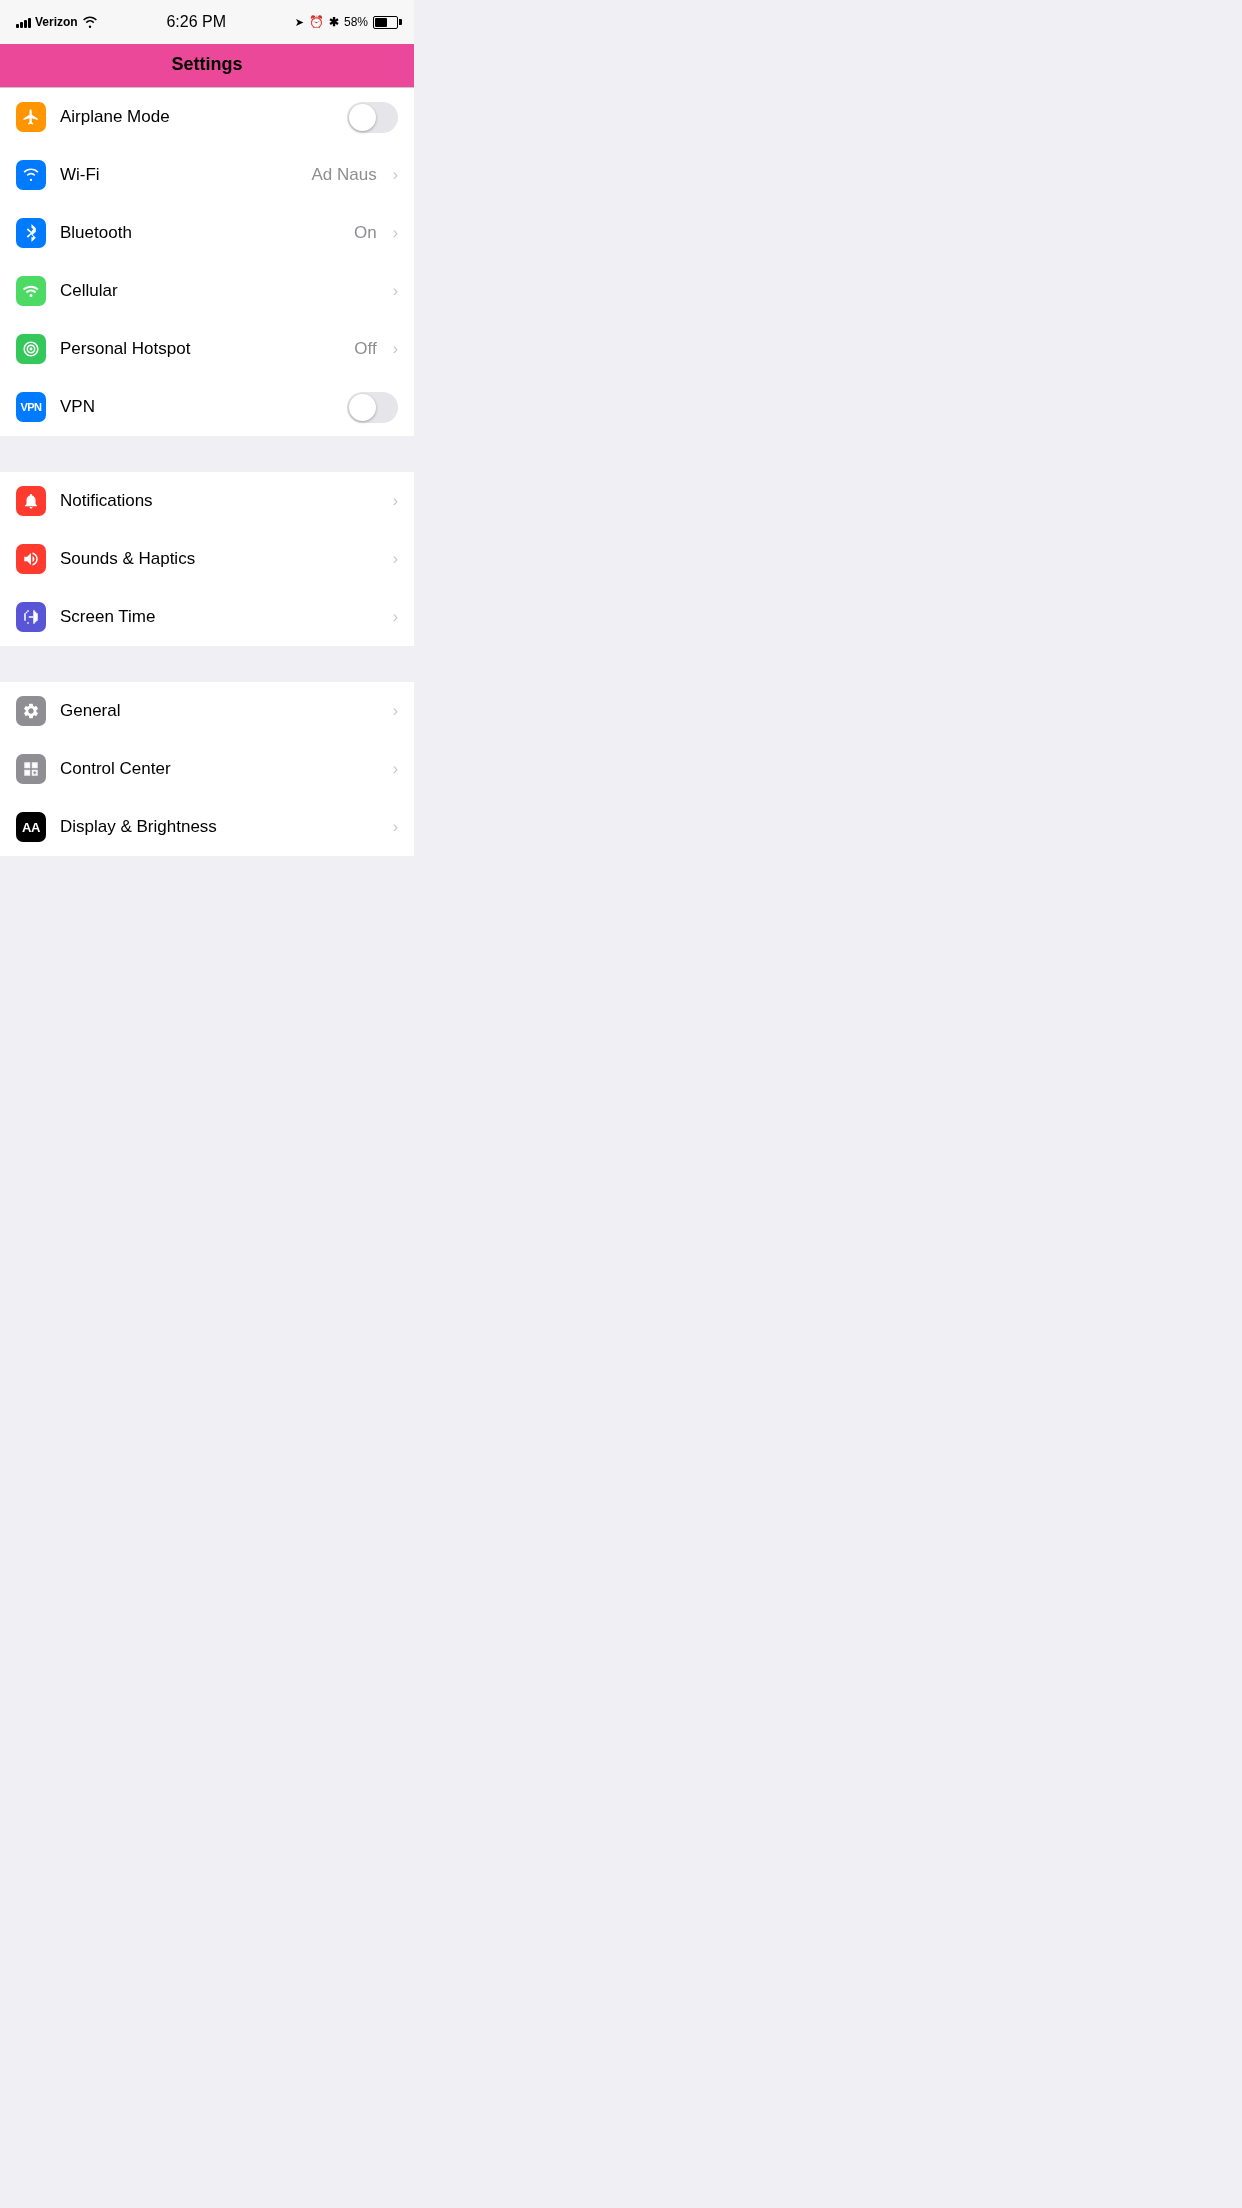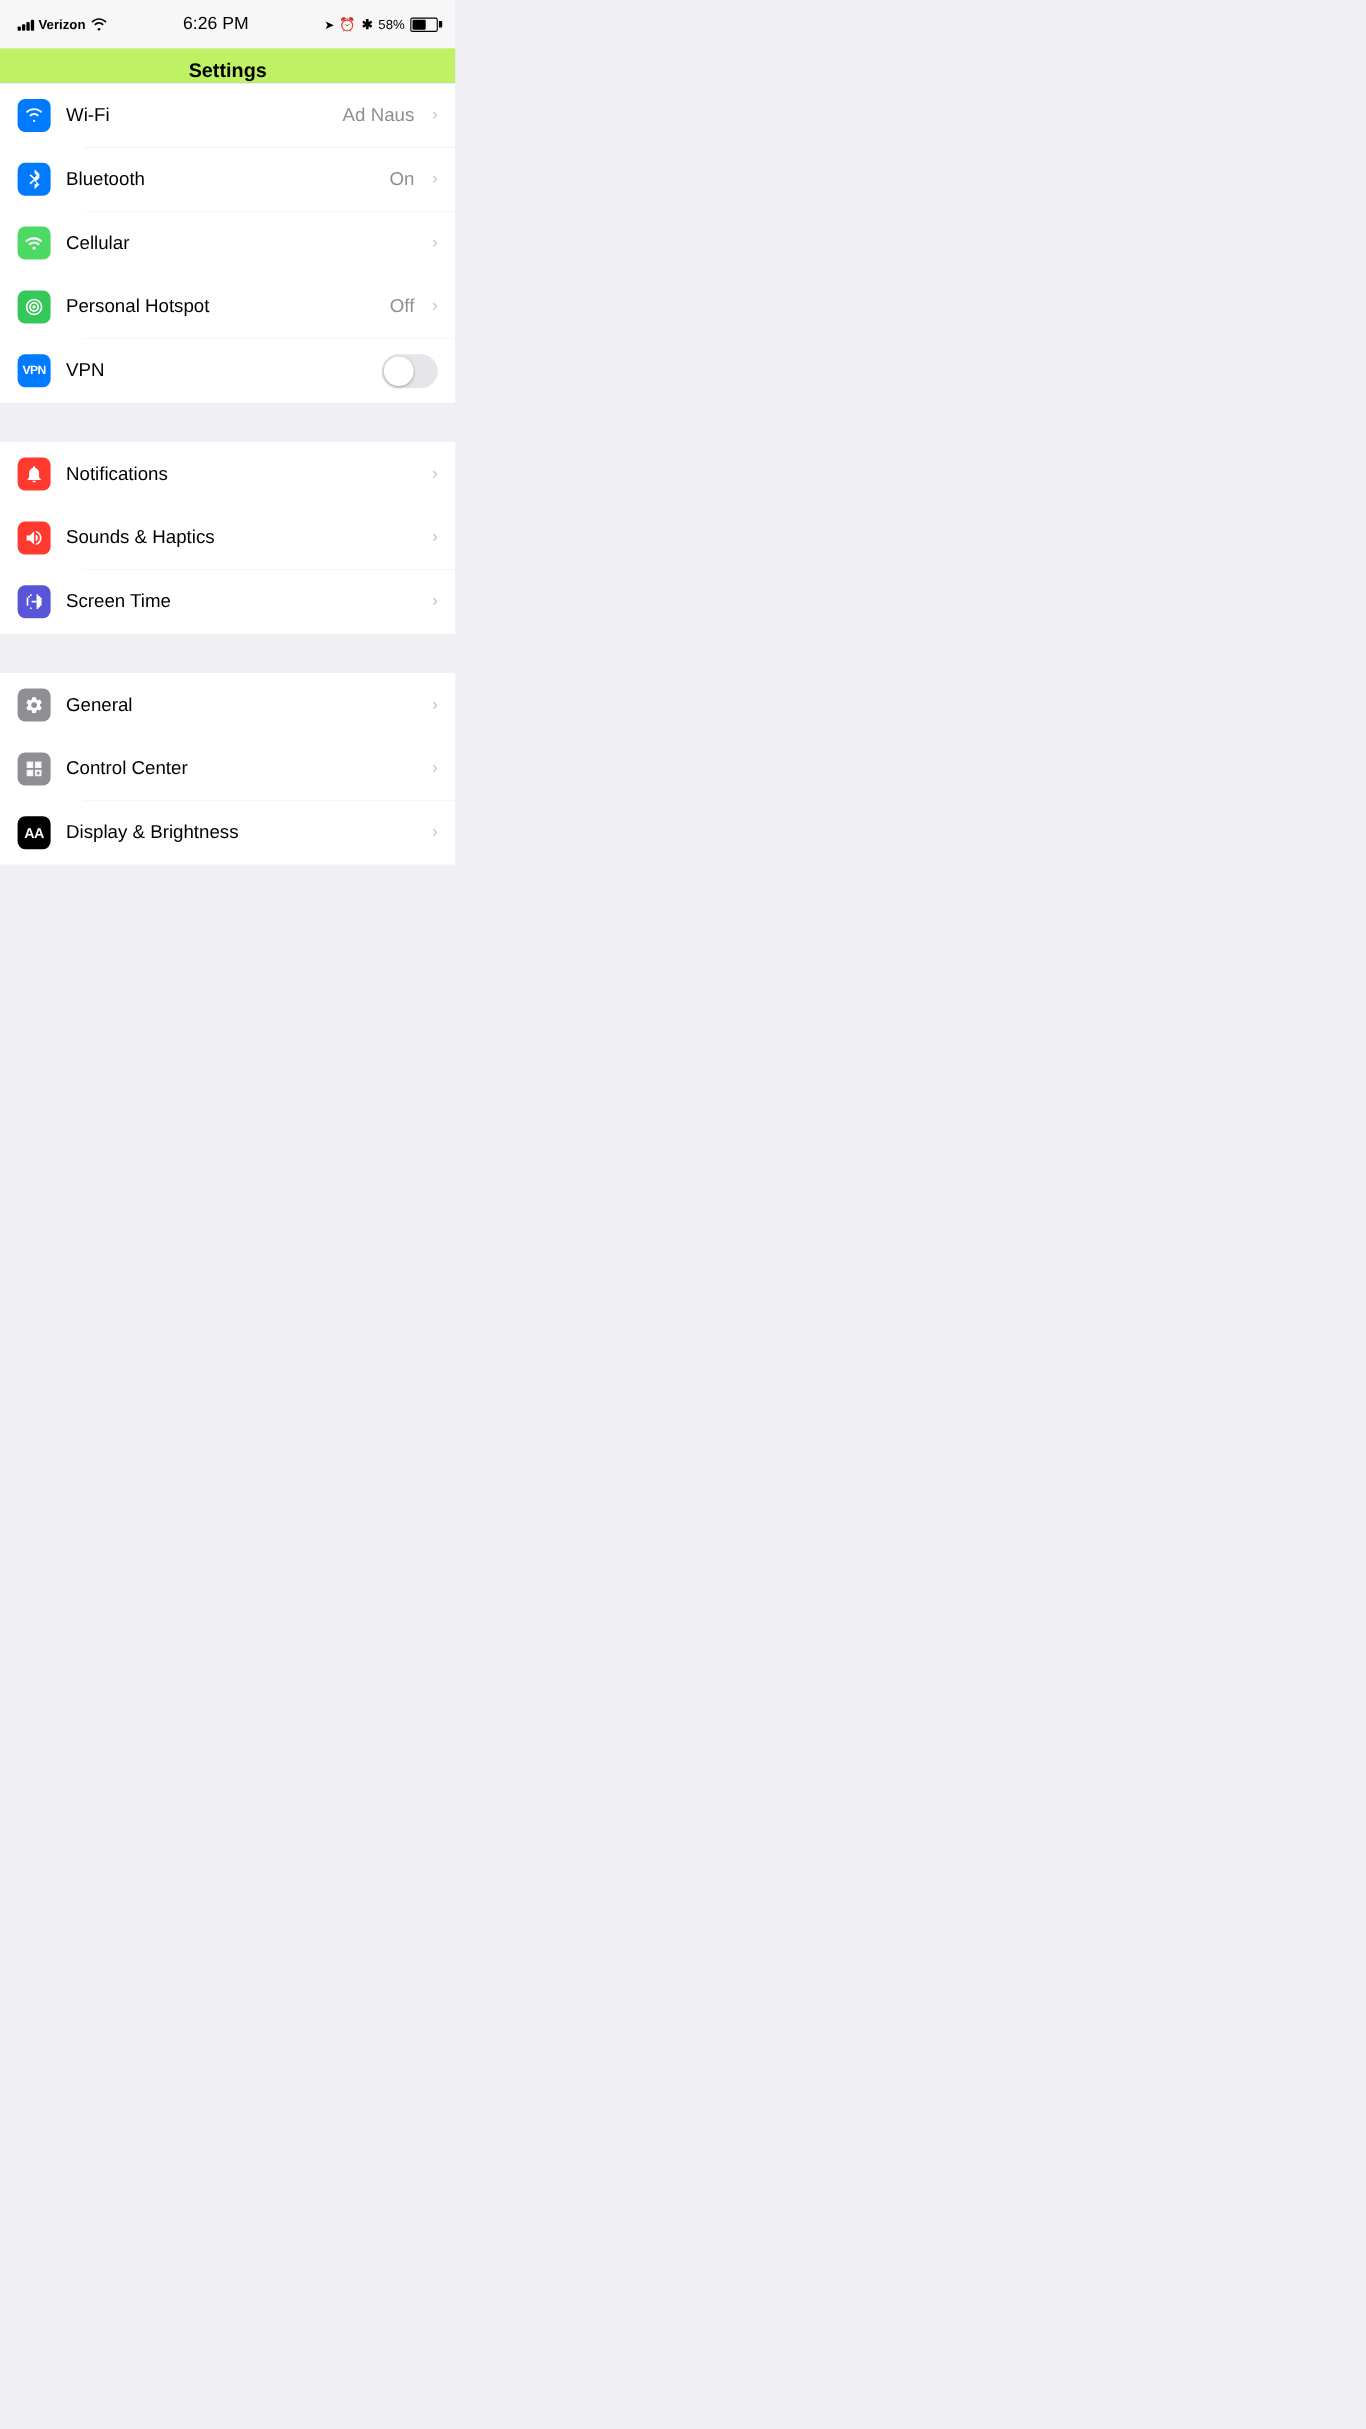--- a/index.html
+++ b/index.html
@@ -40,23 +40,23 @@
       width: 3px; height: 6px;
       background: #000; border-radius: 0 1px 1px 0;
     }
     .battery-fill {
       background: #000; border-radius: 1px;
       height: 100%; width: 58%;
     }
 
     
     .nav-bar {
-      background: #bef264;
+      background: #ec4899;
       border-bottom: 0.5px solid #c8c8cc;
-      padding: 10px 0 0;
+      padding: 10px 0 12px;
       text-align: center;
     }
     .nav-title {
       font-size: 18px;
       font-weight: 700;
       color: #000;
     }
 
     
     .section-gap {
@@ -210,20 +210,31 @@
     </span>
   </div>
 </div>
 
 <div class="nav-bar">
   <span class="nav-title">Settings</span>
 </div>
 
 <div class="settings-group">
 
+  <div class="settings-row">
+    <div class="row-icon icon-orange">
+      <svg width="18" height="18" viewBox="0 0 24 24" fill="white">
+        <path d="M21 16v-2l-8-5V3.5A1.5 1.5 0 0 0 11.5 2A1.5 1.5 0 0 0 10 3.5V9l-8 5v2l8-2.5V19l-2 1.5V22l3.5-1 3.5 1v-1.5L13 19v-5.5l8 2.5z"></path>
+      </svg>
+    </div>
+    <div class="row-content">
+      <span class="row-label">Airplane Mode</span>
+      <div class="toggle"></div>
+    </div>
+  </div>
 
   <div class="settings-row">
     <div class="row-icon icon-blue">
       <svg width="18" height="14" viewBox="0 0 24 18" fill="white">
         <path d="M12 14a1.5 1.5 0 1 1 0 3 1.5 1.5 0 0 1 0-3zM7.76 10.24C9 9 10.42 8.25 12 8.25c1.58 0 3 .75 4.24 2l1.5-1.5C16.07 7.07 14.13 6 12 6s-4.07 1.07-5.74 2.74l1.5 1.5zM3.51 6C5.86 3.65 8.77 2.25 12 2.25c3.23 0 6.14 1.4 8.49 3.75l1.5-1.5C19.36 1.87 15.86.25 12 .25S4.64 1.87 2.01 4.5l1.5 1.5z"></path>
       </svg>
     </div>
     <div class="row-content">
       <span class="row-label">Wi-Fi</span>
       <div class="row-right">

